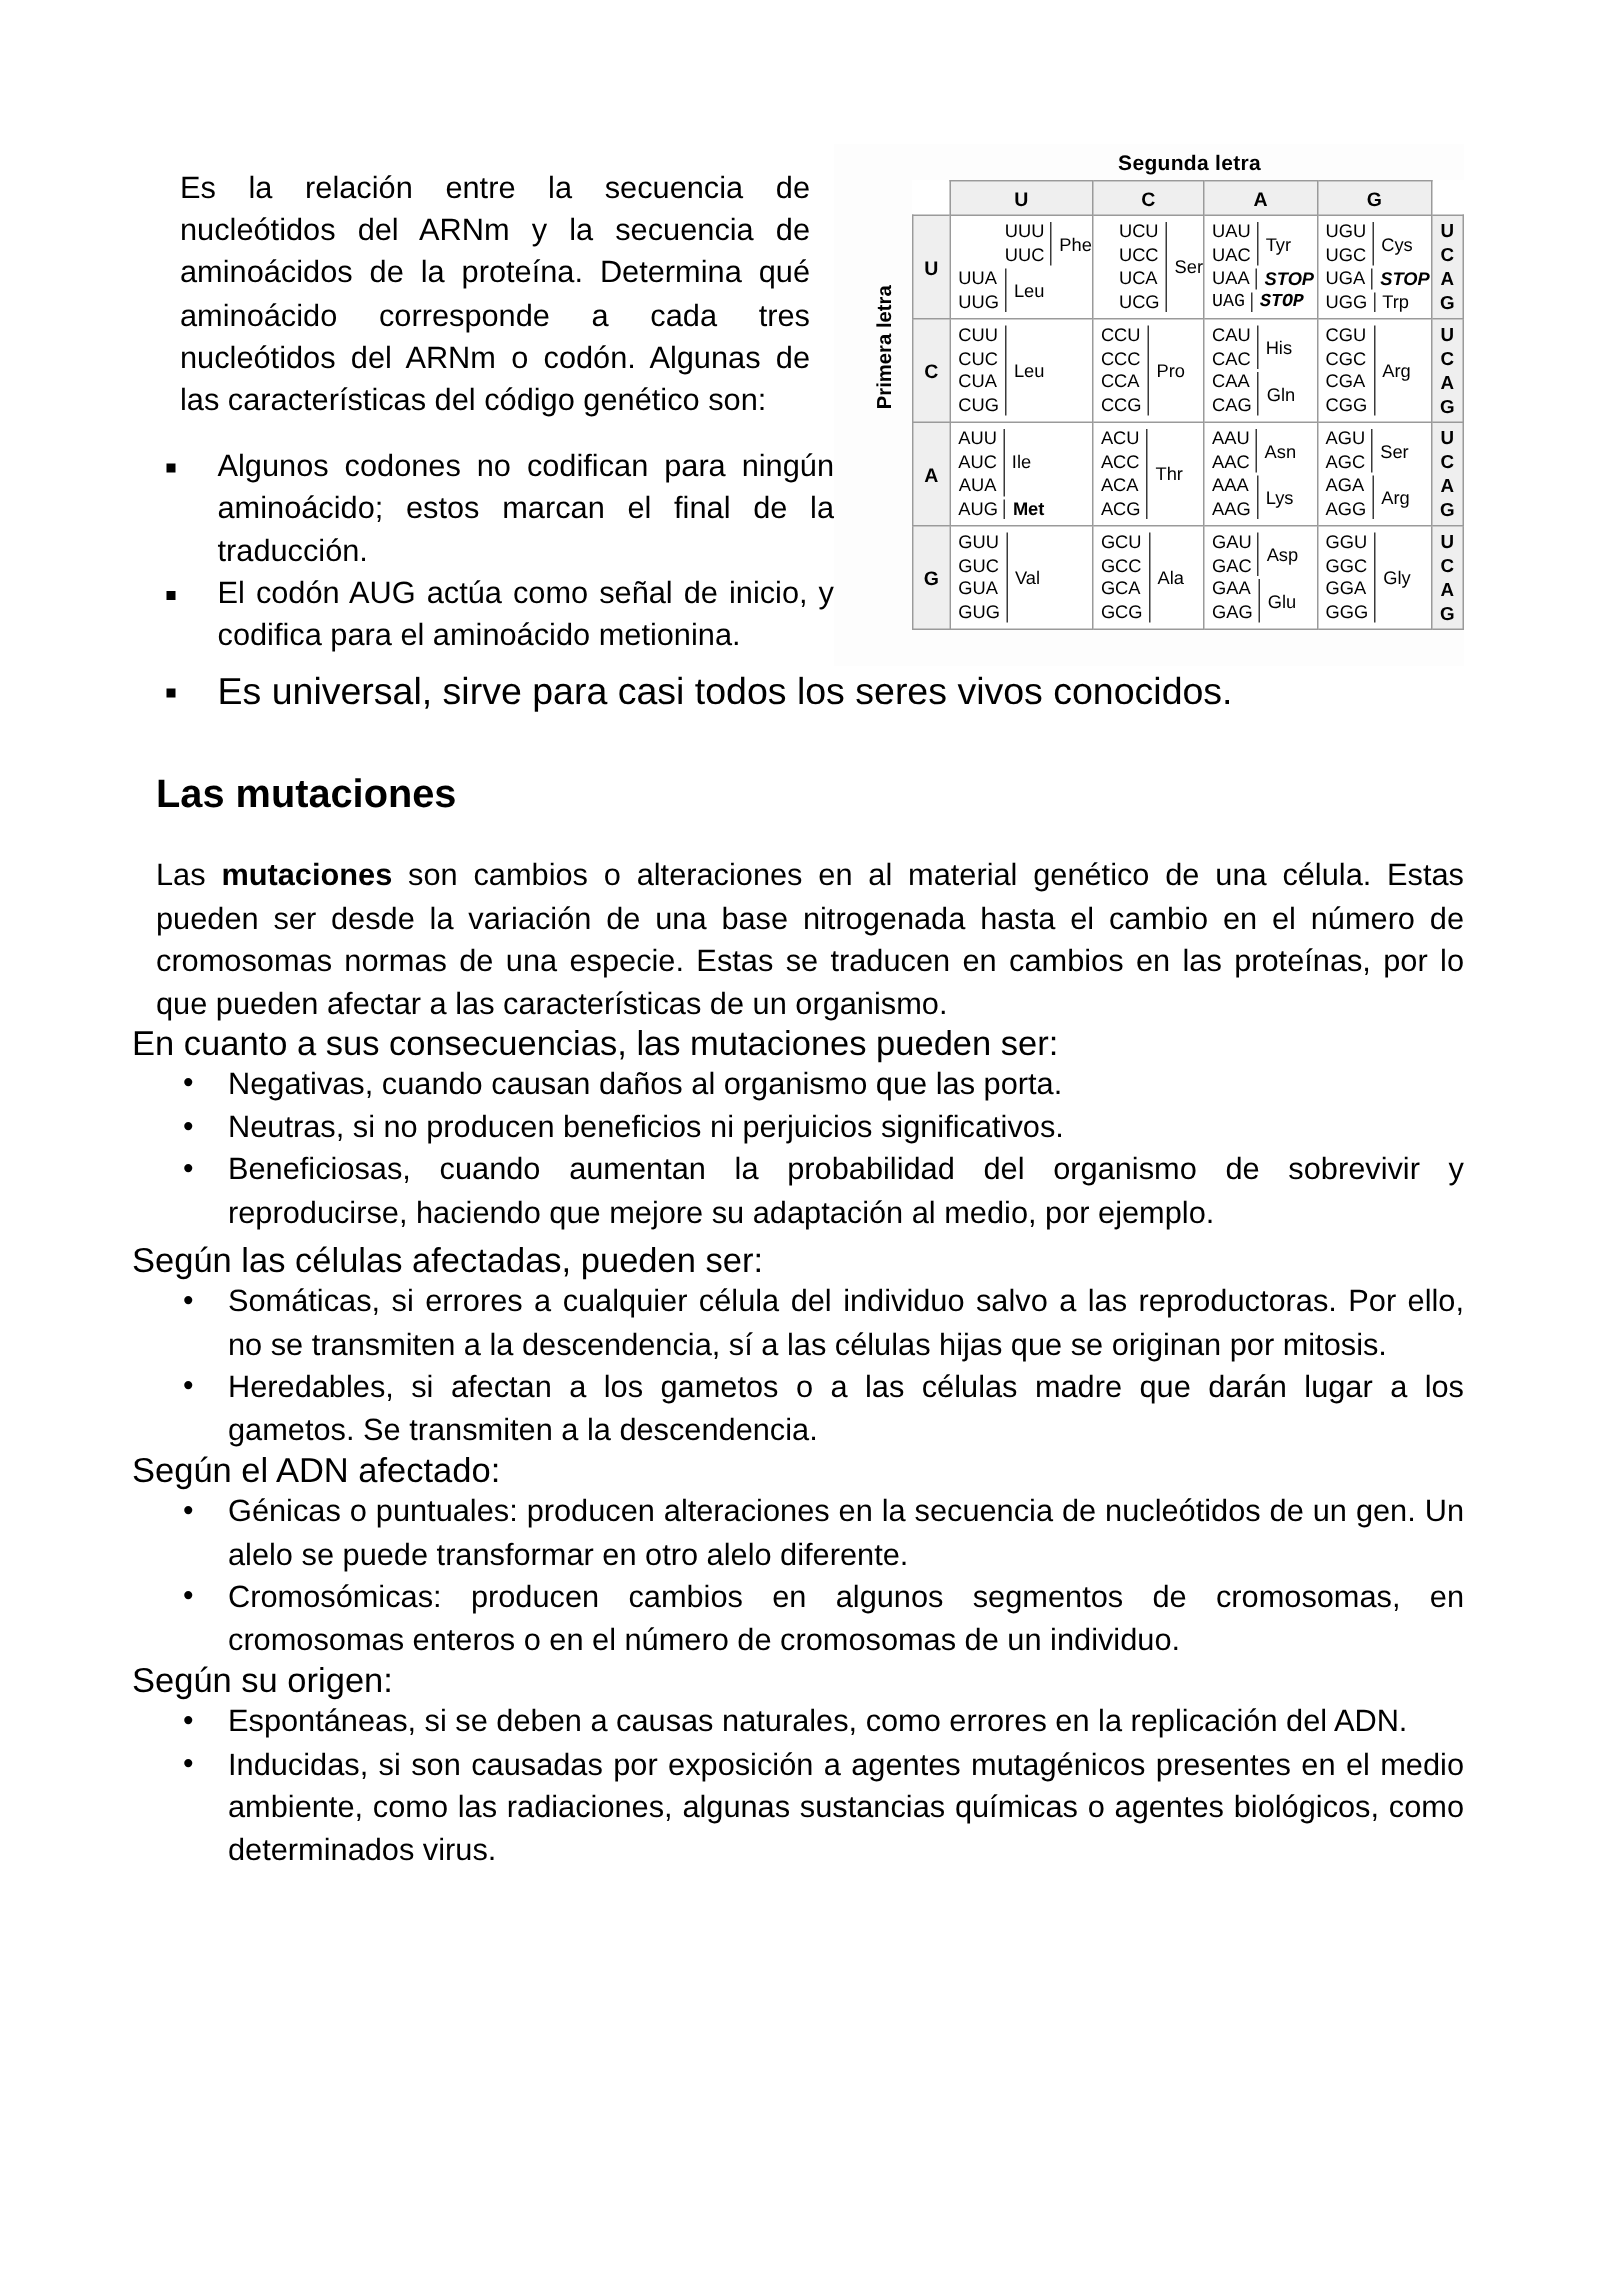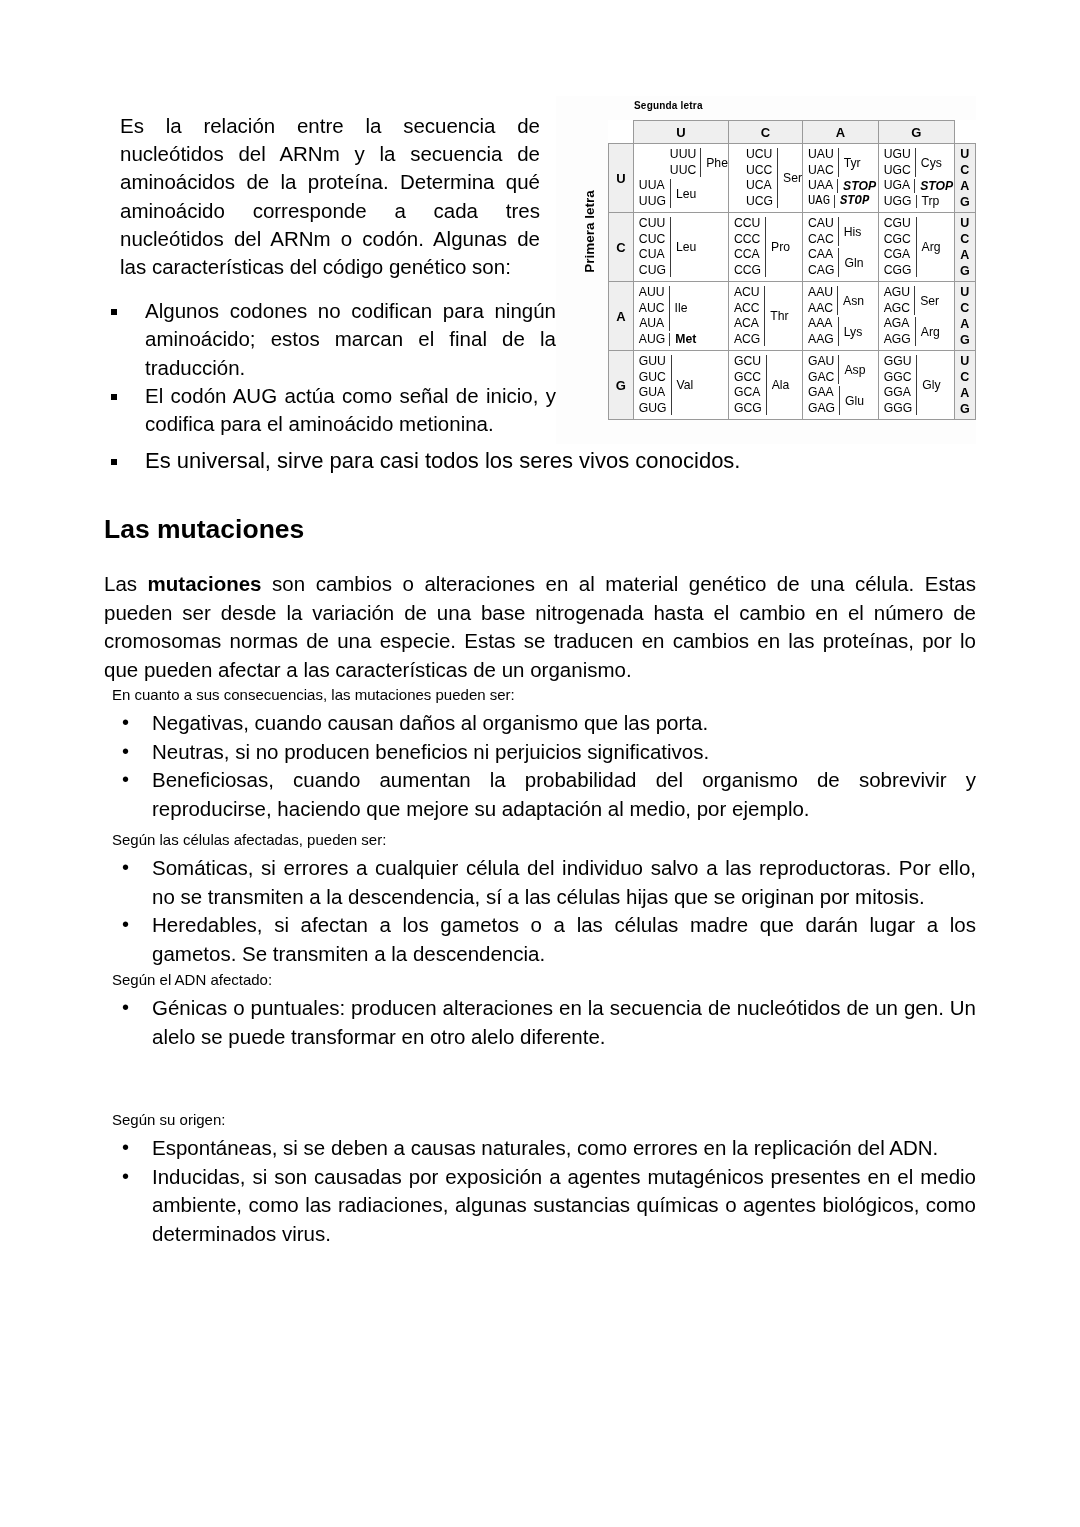--- a/index.html
+++ b/index.html
@@ -59,21 +59,21 @@
   }
 
   
   .full-width-item {
     position: absolute;
     left: 104px;
     top: 447px;
     width: 872px;
     padding-left: 41px;
     box-sizing: border-box;
-    font-size: 22px;
+    font-size: 25px;
     line-height: 28.2px;
   }
   .full-width-item::before {
     content: "";
     position: absolute;
     left: 7px;
     top: 12px;
     width: 6px;
     height: 6px;
     background: #000;
@@ -86,22 +86,22 @@
     top: 96px;
     width: 420px;
     height: 348px;
     background: #fdfdfd;
   }
   .fig-title {
     position: absolute;
     left: 78px;
     top: 4px;
     width: 318px;
-    text-align: left;
-    font-size: 10px;
+    text-align: center;
+    font-size: 14px;
     font-weight: bold;
     letter-spacing: .2px;
   }
   .label-primera {
     position: absolute;
     left: -8px;
     top: 128px;
     transform: rotate(-90deg);
     transform-origin: center center;
     font-size: 13.5px;
@@ -211,23 +211,23 @@
     position: absolute;
     left: 104px;
     width: 872px;
     font-size: 20.5px;
     line-height: 28.5px;
     text-align: justify;
     margin: 0;
   }
   .lead-in {
     position: absolute;
-    left: 112px;
+    left: 88px;
     width: 872px;
-    font-size: 15px;
+    font-size: 23px;
     line-height: 28.5px;
     margin: 0;
   }
   ul.dot-list {
     position: absolute;
     left: 104px;
     width: 872px;
     list-style: none;
     margin: 0;
     padding: 0;
@@ -529,20 +529,21 @@
 
   <p class="lead-in" style="top:826px;">Según las células afectadas, pueden ser:</p>
   <ul class="dot-list" style="top:854px;">
     <li>Somáticas, si errores a cualquier célula del individuo salvo a las reproductoras. Por ello, no se transmiten a la descendencia, sí a las células hijas que se originan por mitosis.</li>
     <li>Heredables, si afectan a los gametos o a las células madre que darán lugar a los gametos. Se transmiten a la descendencia.</li>
   </ul>
 
   <p class="lead-in" style="top:966px;">Según el ADN afectado:</p>
   <ul class="dot-list" style="top:994px;">
     <li>Génicas o puntuales: producen alteraciones en la secuencia de nucleótidos de un gen. Un alelo se puede transformar en otro alelo diferente.</li>
+    <li>Cromosómicas: producen cambios en algunos segmentos de cromosomas, en cromosomas enteros o en el número de cromosomas de un individuo.</li>
   </ul>
 
   <p class="lead-in" style="top:1106px;">Según su origen:</p>
   <ul class="dot-list" style="top:1134px;">
     <li>Espontáneas, si se deben a causas naturales, como errores en la replicación del ADN.</li>
     <li>Inducidas, si son causadas por exposición a agentes mutagénicos presentes en el medio ambiente, como las radiaciones, algunas sustancias químicas o agentes biológicos, como determinados virus.</li>
   </ul>
 
 </div>
 

